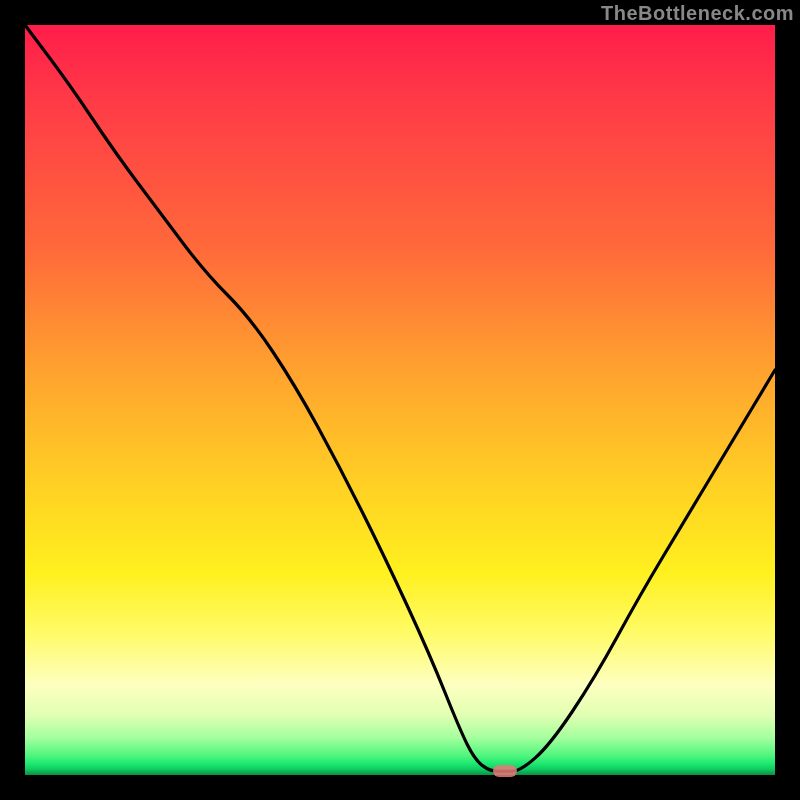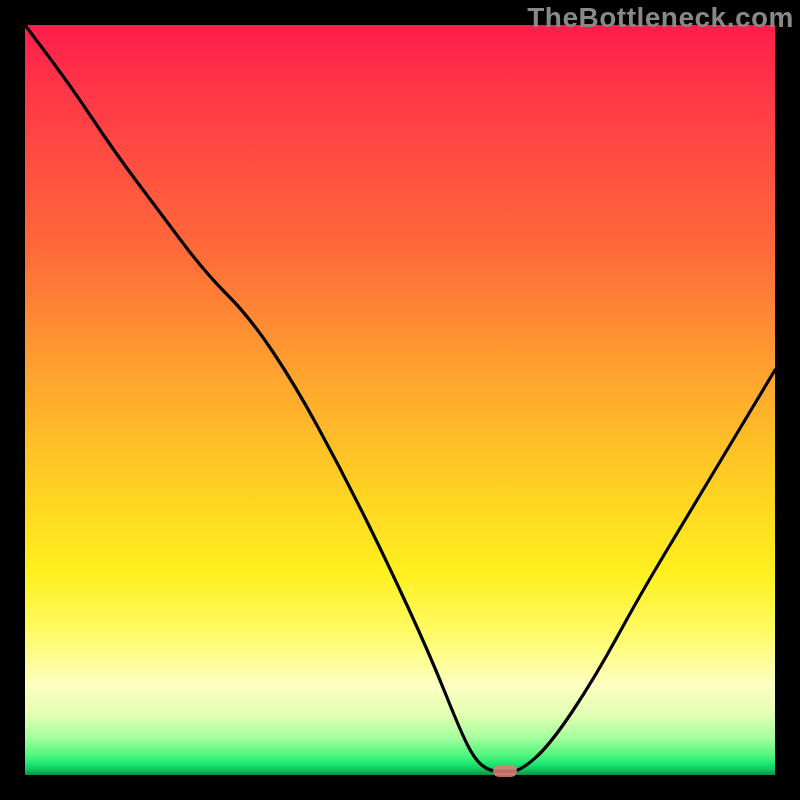--- a/index.html
+++ b/index.html
@@ -15,21 +15,21 @@
     position: relative;
     width: 800px;
     height: 800px;
     background: #000;
   }
   .watermark {
     position: absolute;
     top: 2px;
     right: 6px;
     color: #888;
-    font-size: 28px;
+    font-size: 20px;
     font-weight: bold;
     letter-spacing: 0.5px;
     z-index: 10;
   }
   .plot {
     position: absolute;
     left: 25px;
     top: 25px;
     width: 750px;
     height: 750px;

